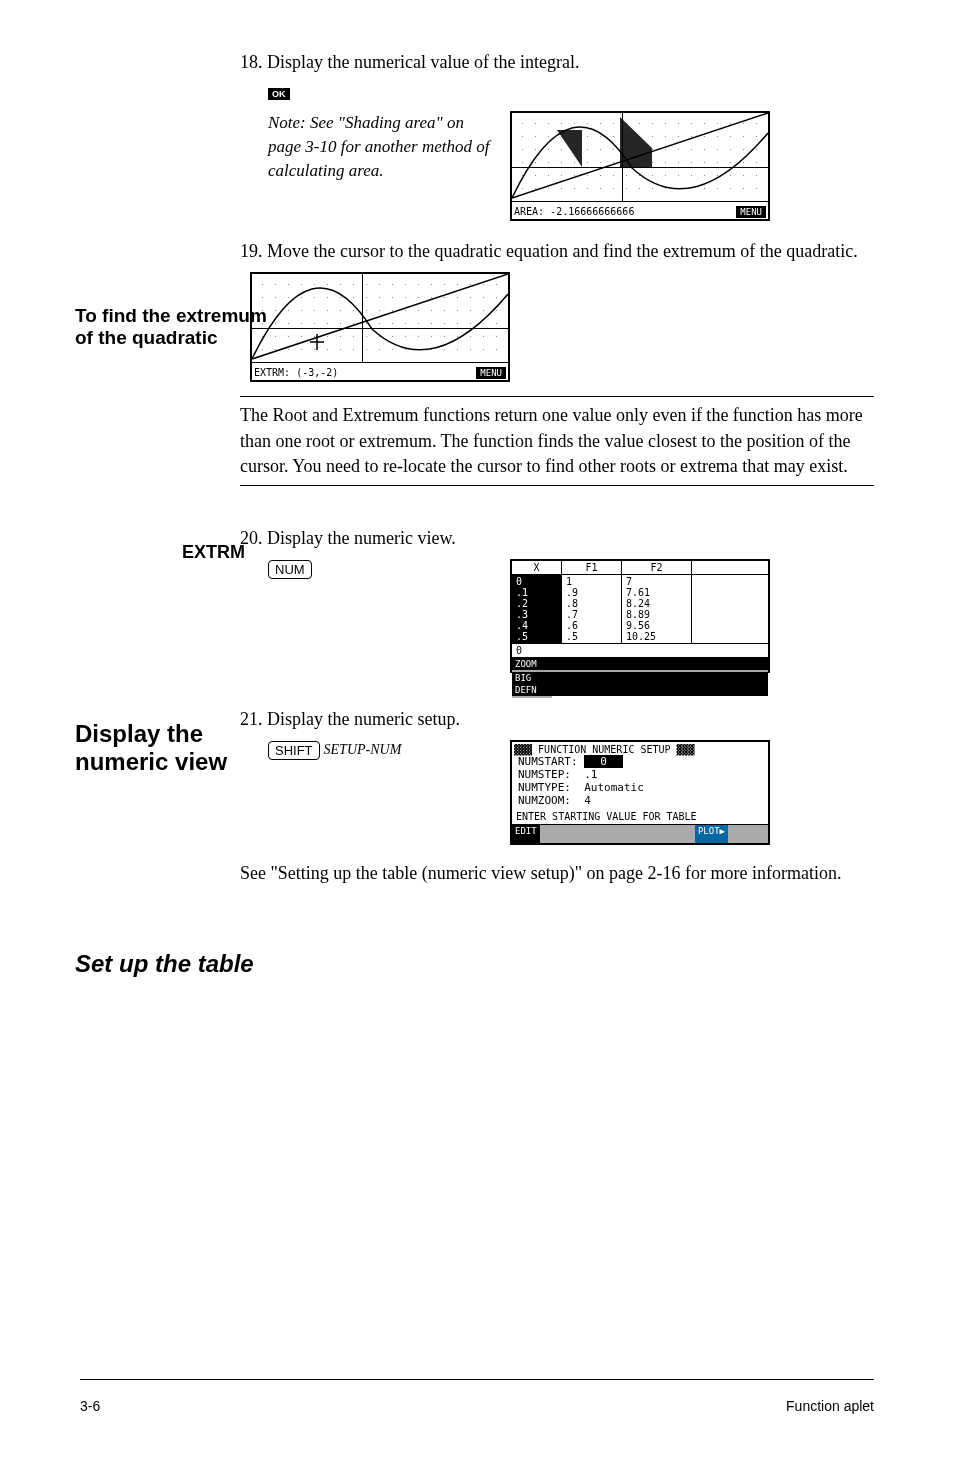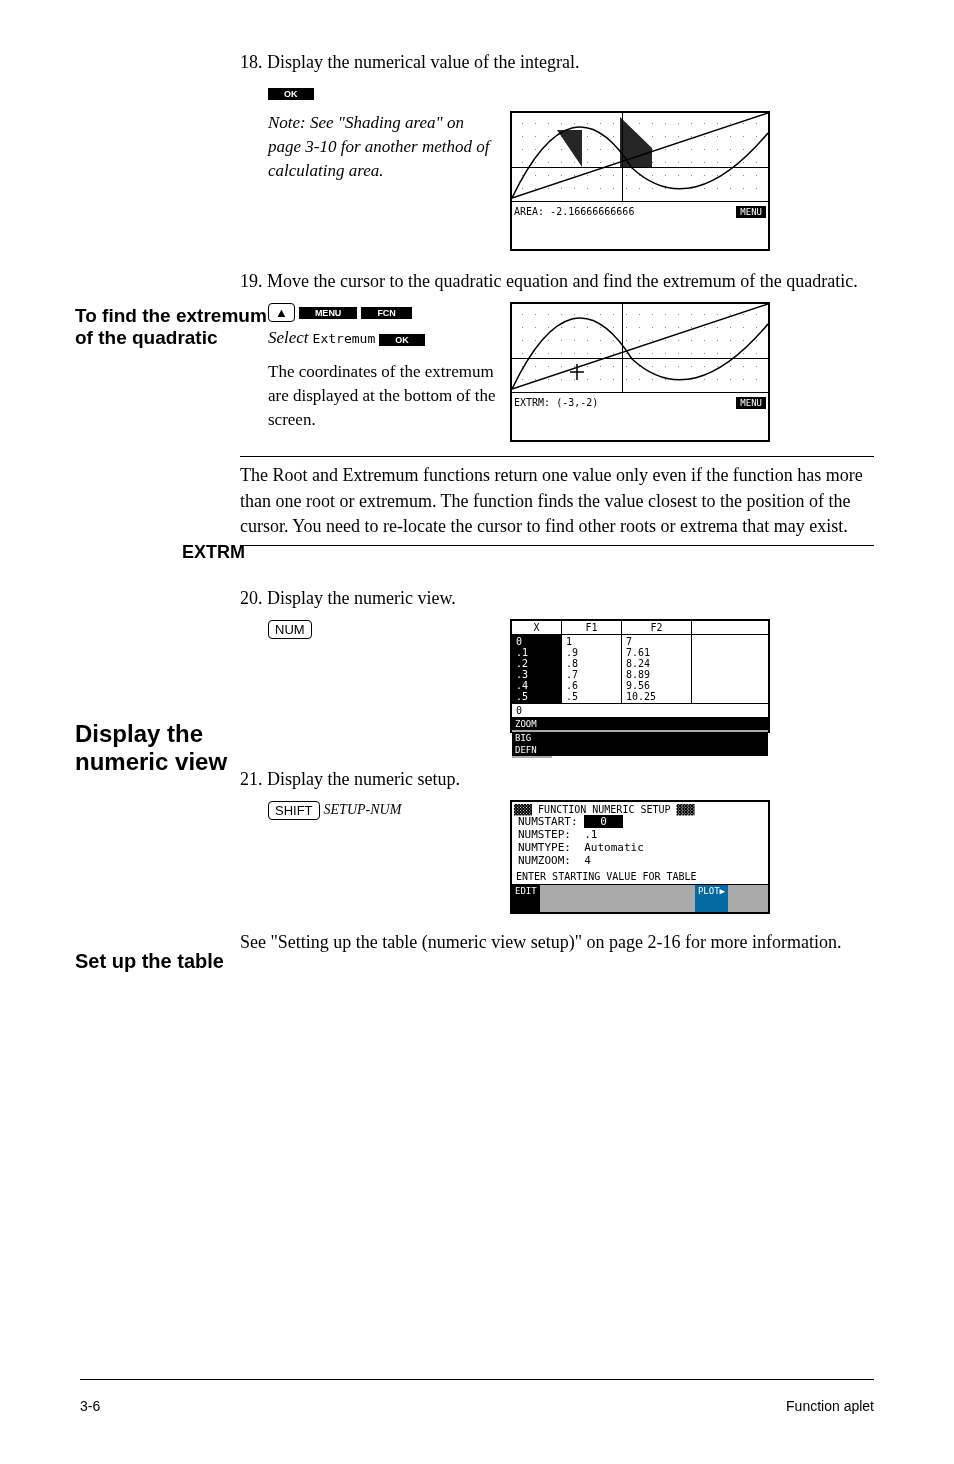--- a/index.html
+++ b/index.html
@@ -18,21 +18,21 @@
     .step-text {
       font-size: 18px;
       margin-bottom: 8px;
       line-height: 1.4;
     }
     .key-icon {
       display: inline-block;
       background: #000;
       color: #fff;
       font-size: 9px;
-      padding: 1px 16px;
+      padding: 1px 4px;
       font-family: Arial, sans-serif;
       font-weight: bold;
       vertical-align: middle;
     }
     .key-box {
       display: inline-block;
       border: 1px solid #000;
       border-radius: 4px;
       padding: 1px 6px;
       font-size: 13px;
@@ -49,21 +49,21 @@
       align-items: flex-start;
       margin-bottom: 14px;
     }
     .left-col {
       width: 260px;
       flex-shrink: 0;
     }
     .screen {
       border: 2px solid #000;
       width: 260px;
-      height: 140px;
+      height: 110px;
       position: relative;
       font-family: monospace;
       font-size: 10px;
       flex-shrink: 0;
       margin-left: 10px;
     }
     .screen-plot {
       position: relative;
       height: 88px;
       overflow: hidden;
@@ -86,21 +86,21 @@
     .sidebar-heading {
       position: absolute;
       left: 75px;
       width: 210px;
       font-family: Arial, Helvetica, sans-serif;
       font-weight: bold;
     }
     .h-to-find { top: 305px; font-size: 19px; }
     .h-hint { top: 542px; font-size: 18px; text-align: right; width: 170px; }
     .h-display { top: 720px; font-size: 24px; }
-    .h-setup { top: 950px; font-size: 20px; }
+    .h-setup { top: 950px; font-size: 24px; font-style: italic; }
     .hint-block {
       border-top: 1px solid #000;
       border-bottom: 1px solid #000;
       padding: 6px 0;
       margin-left: 0px;
       font-size: 18px;
       line-height: 1.4;
     }
     .footer {
       position: absolute;
@@ -162,21 +162,21 @@
     .setup-row { padding-left: 4px; }
     .setup-value-hl {
       background: #000;
       color: #fff;
       padding: 0 16px;
     }
     .setup-footer {
       display: flex;
       border-top: 1px solid #000;
       margin: 2px -2px -2px -2px;
-      height: 28px;
+      height: 19px;
     }
     .setup-footer > div {
       font-size: 9px;
       padding: 1px 3px;
     }
     .dotted-grid {
       position: absolute;
       inset: 4px;
       background-image: radial-gradient(#888 0.7px, transparent 0.7px);
       background-size: 13px 13px;
@@ -216,33 +216,20 @@
         <span>AREA: -2.16666666666</span>
         <span class="menu-btn">MENU</span>
       </div>
     </div>
   </div>
 </div>
 
 <div class="content-area" style="margin-top:18px;">
   <div class="step-text">19. Move the cursor to the quadratic equation and find the extremum of the quadratic.</div>
   <div class="row">
-    <div class="left-col" style="padding-left:28px;">
-      <div>
-        <span class="key-box">▲</span>
-        <span class="key-icon">MENU</span>
-        <span class="key-icon">FCN</span>
-      </div>
-      <div style="margin-top:4px;">
-        <span class="note-italic">Select</span>
-        <span style="font-family:monospace;">Extremum</span>
-        <span class="key-icon">OK</span>
-      </div>
-      <div class="step-text" style="margin-top:10px;font-size:17px;">The coordinates of the extremum are displayed at the bottom of the screen.</div>
-    </div>
     <div class="screen">
       <div class="screen-plot">
         <div class="dotted-grid"></div>
         <div class="axis-h"></div>
         <div class="axis-v"></div>
         <svg width="100%" height="100%" viewBox="0 0 256 88" style="position:absolute;inset:0;">
           <path d="M0,85 Q60,-40 120,55 Q180,110 256,20" stroke="#000" fill="none" stroke-width="1.5"></path>
           <path d="M0,85 L256,0" stroke="#000" fill="none" stroke-width="1.5"></path>
           <path d="M65,60 L65,76 M58,68 L72,68" stroke="#000" stroke-width="1.5"></path>
         </svg>

